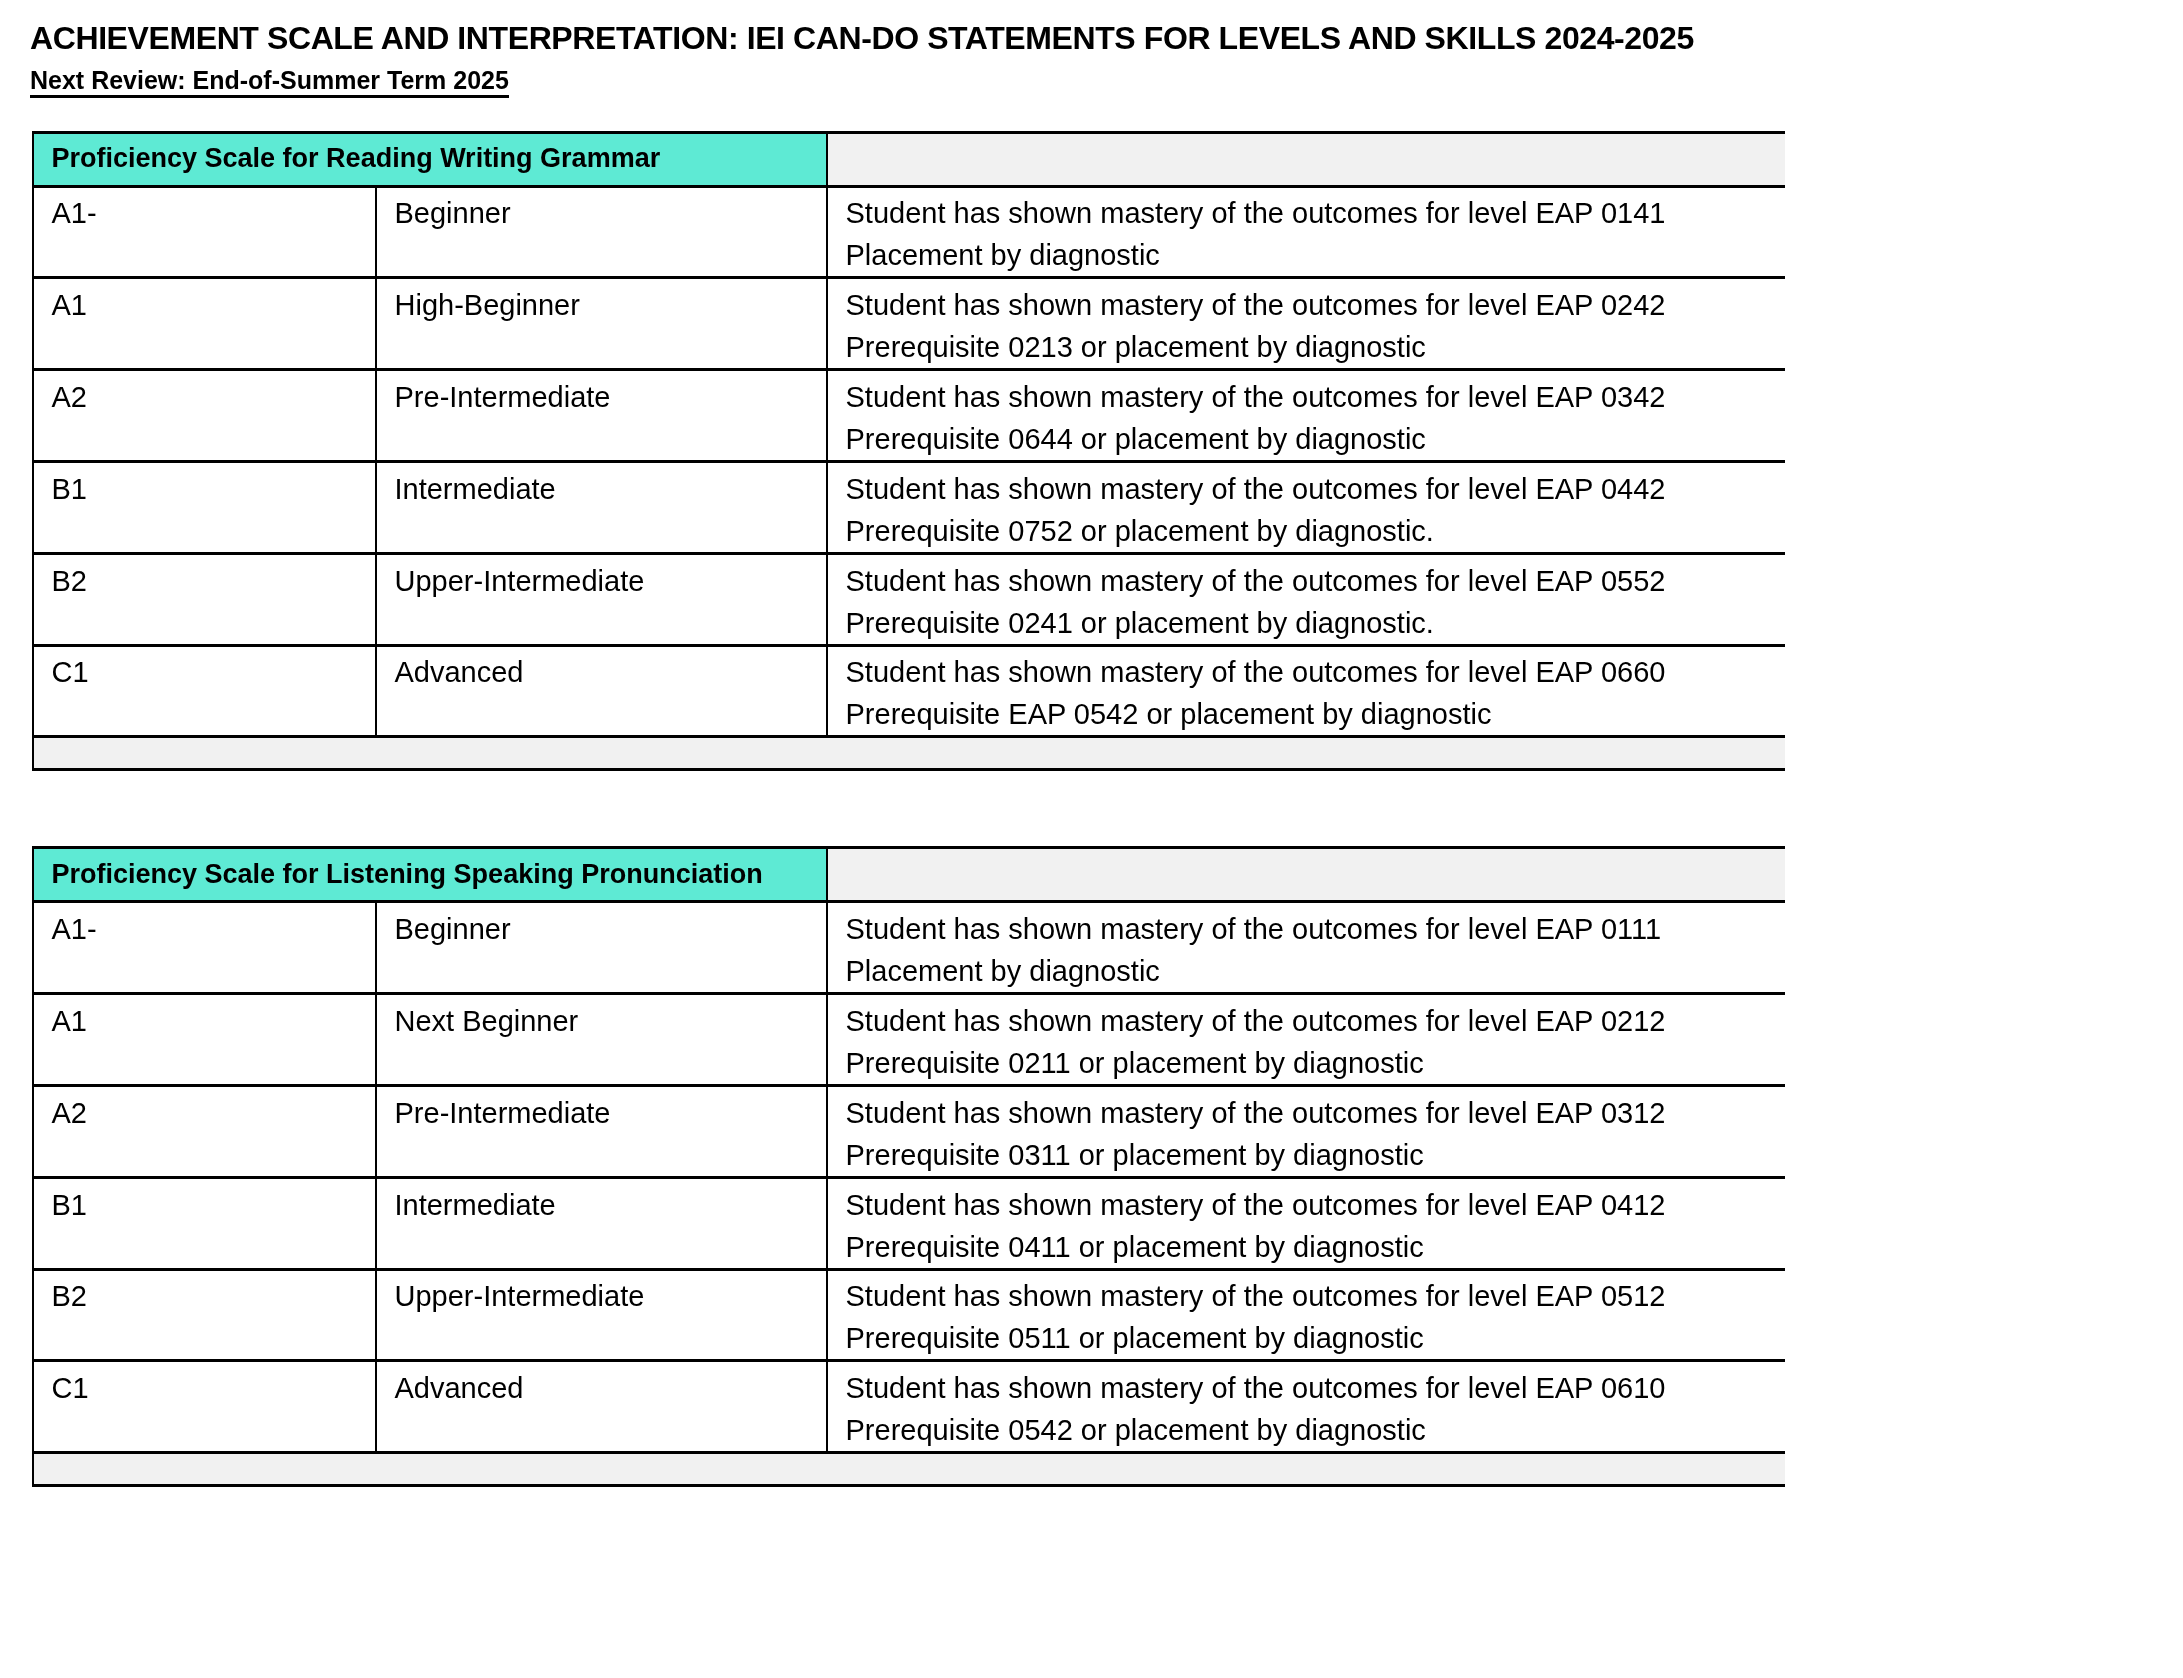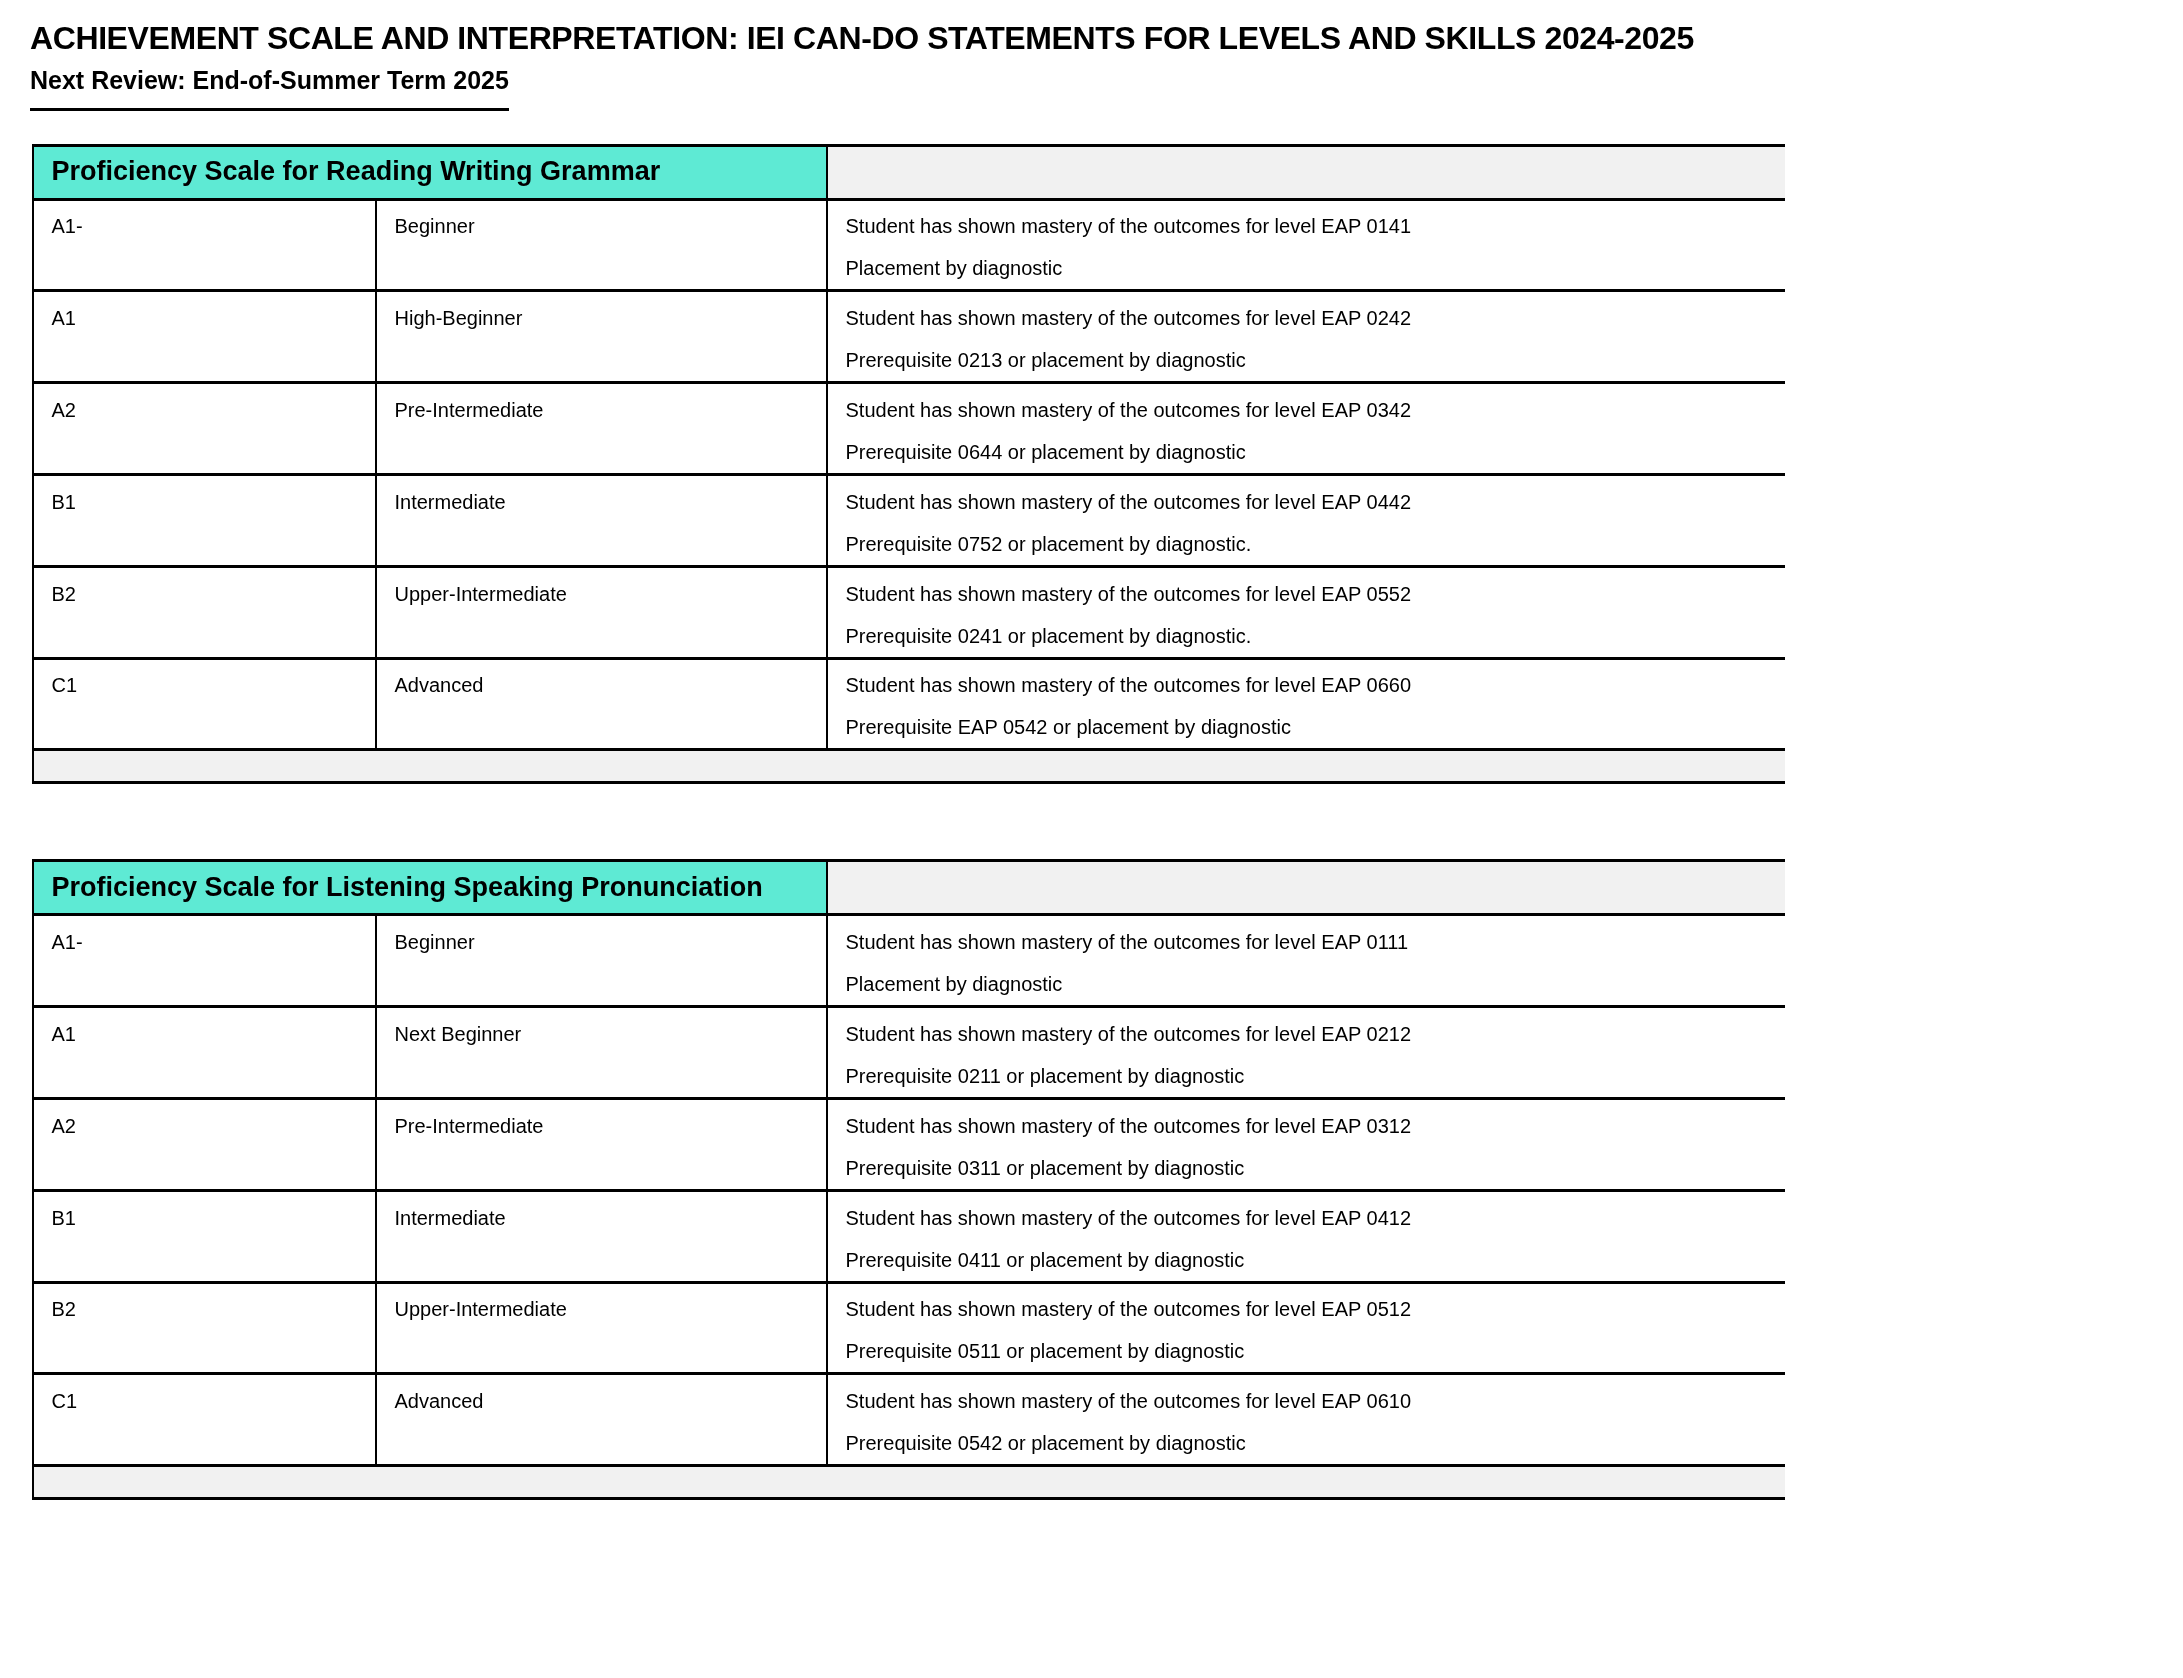--- a/index.html
+++ b/index.html
@@ -23,21 +23,21 @@
   }
   .doc-subtitle {
     margin: 11px 32px 0 30px;
     font-size: 25px;
     font-weight: bold;
     line-height: 1.1;
   }
   .doc-subtitle span {
     display: inline-block;
     border-bottom: 3.2px solid #000;
-    padding-bottom: 13px;
+    padding-bottom: 0;
   }
   .doc-intro {
     margin: 118px 32px 0 30px;
     font-size: 27px;
     line-height: 1.2;
   }
   table.lvl-table {
     margin: 0 0 0 32px;
     width: 2132px;
     border-collapse: collapse;
@@ -60,21 +60,21 @@
     font-weight: bold;
     text-align: left;
     vertical-align: middle;
     padding: 3.2px 16px 4.8px 17.5px;
     line-height: 43px;
     height: 40px;
   }
   .lvl-table th.tbl-head-empty { background: #f1f1f1; }
   .lvl-table td.body-cell {
     vertical-align: top;
-    font-size: 20px;
+    font-size: 29px;
     line-height: 42px;
     padding: 4.8px 6.4px 0 17.5px;
     height: 83px;
   }
   .lvl-table td.footer-cell {
     background: #f1f1f1;
     height: 33px;
   }
   .desc-line { white-space: nowrap; }
 </style>

